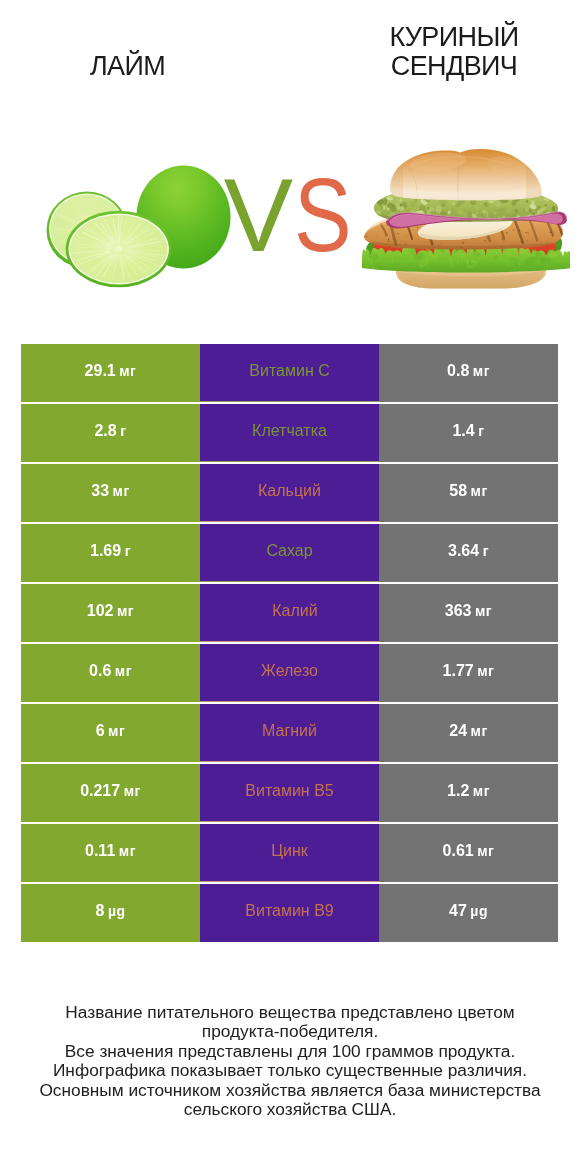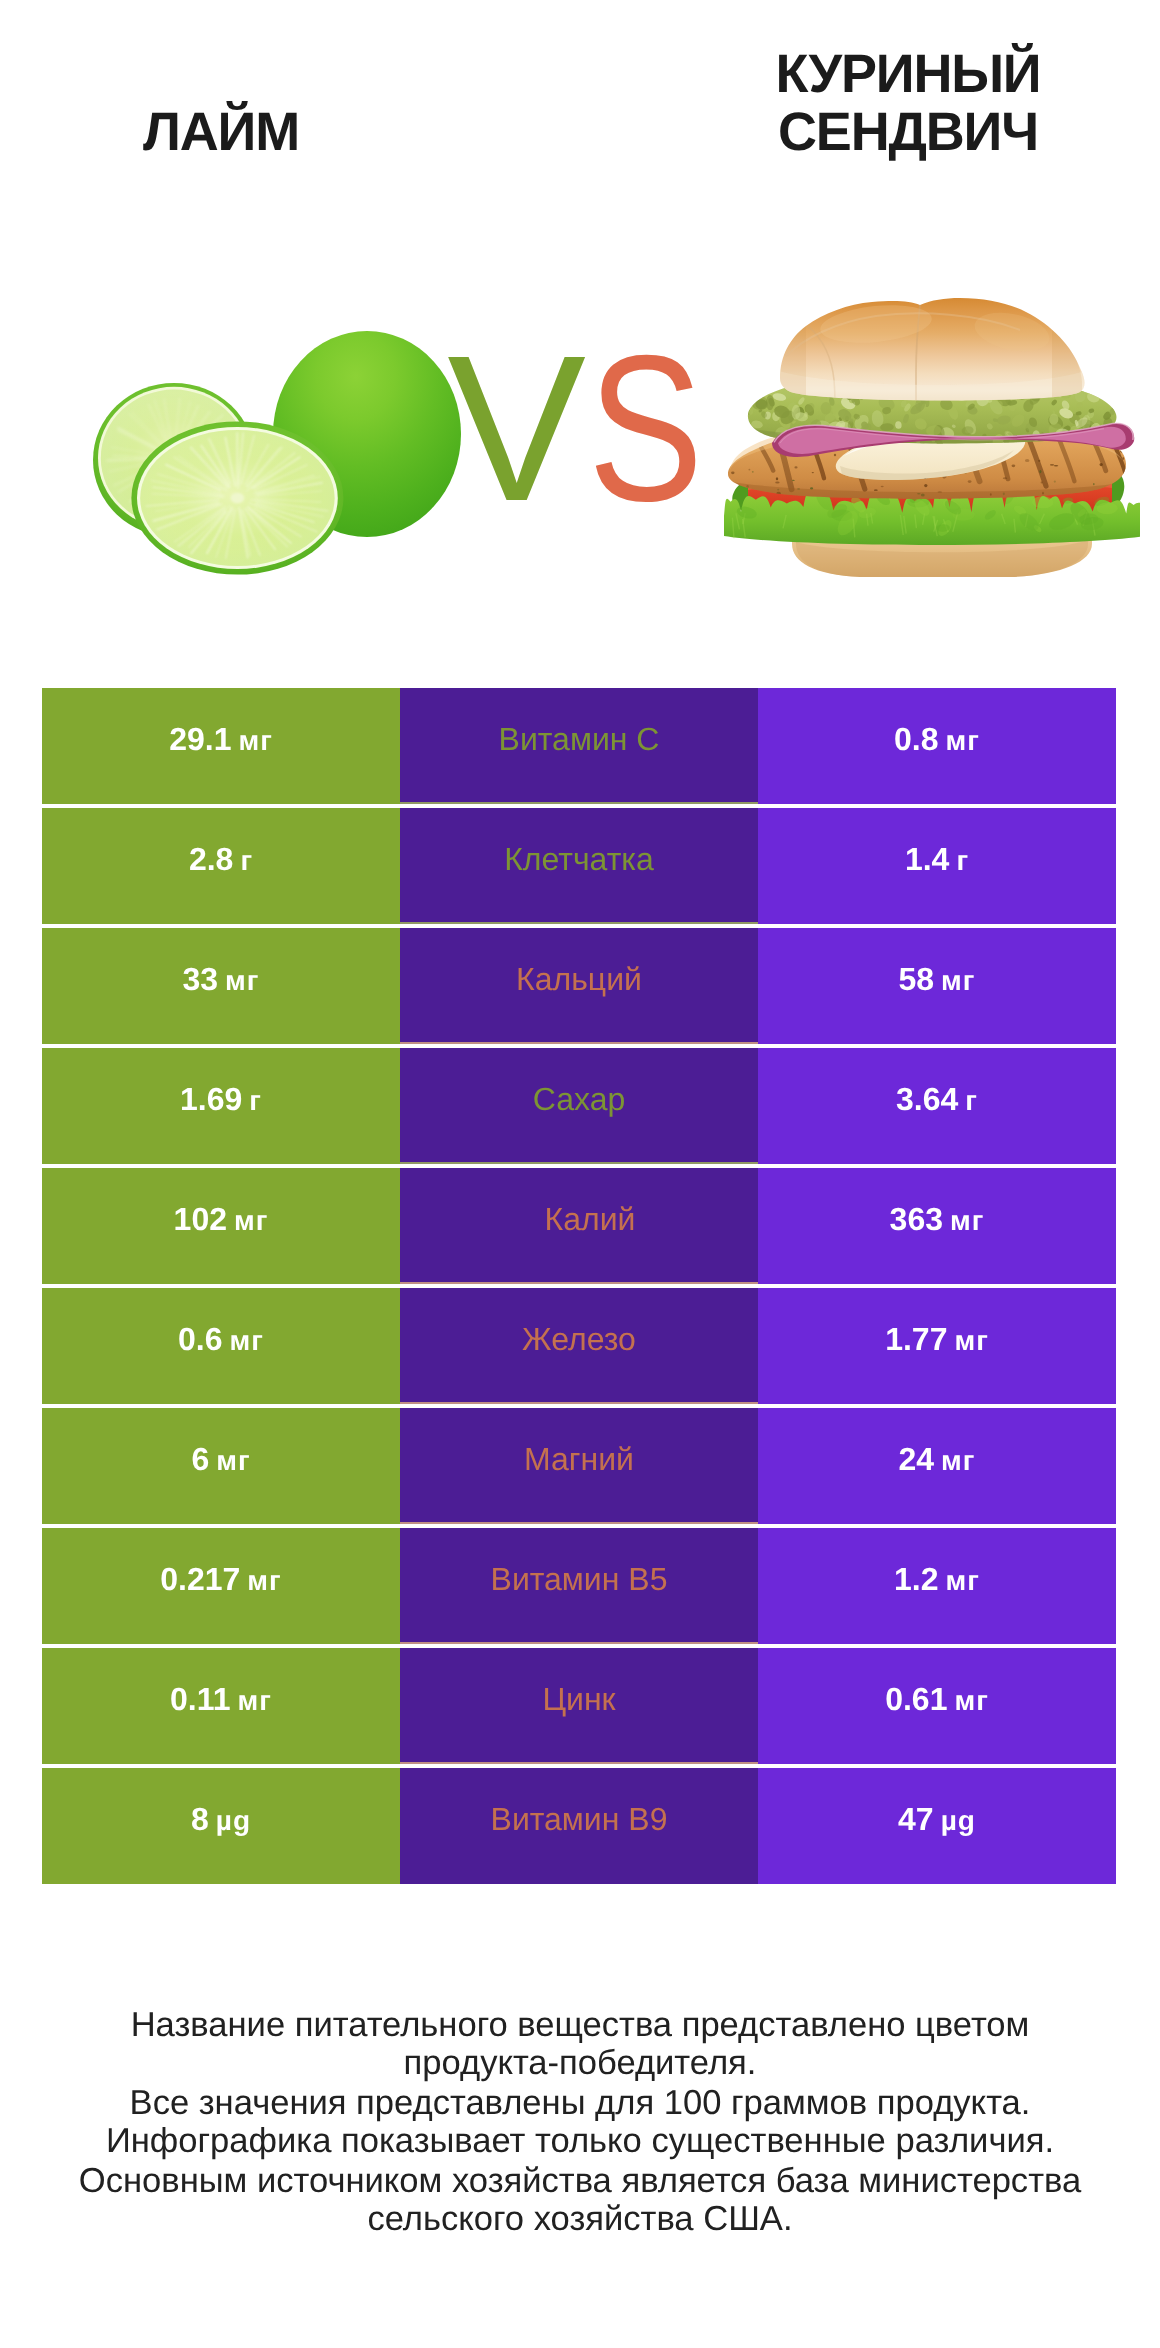--- a/index.html
+++ b/index.html
@@ -1,35 +1,35 @@
 <!DOCTYPE html>
 <html><head>
 <meta charset="utf-8">
 <title>Compare</title>
 <style>
   html,body{margin:0;padding:0;}
   body{width:580px;height:1174px;background:#fff;font-family:"Liberation Sans",sans-serif;overflow:hidden;}
   .page{position:relative;width:580px;height:1174px;}
   .hdr{position:absolute;top:0;left:0;width:580px;height:330px;}
-  .ttl{position:absolute;font-size:27px;color:#1b1b1b;text-align:center;line-height:29px;font-weight:700;letter-spacing:-0.6px;}
-  .ttl-l{left:21px;width:179px;top:52px;}
+  .ttl{position:absolute;font-size:27px;color:#1b1b1b;text-align:center;line-height:29px;font-weight:400;letter-spacing:-0.6px;}
+  .ttl-l{left:38px;width:179px;top:52px;}
   .ttl-r{left:364px;width:180px;top:23px;}
   .limeimg{position:absolute;left:35px;top:150px;}
   .sandimg{position:absolute;left:360px;top:145px;}
   .vs{position:absolute;left:219px;top:163px;width:150px;text-align:center;font-size:104px;line-height:104px;font-weight:400;letter-spacing:1px;}
   .vs-v{color:#7aa22e;}
   .vs-s{color:#e0694a;display:inline-block;transform:scaleX(0.83);transform-origin:left center;}
   .tbl{position:absolute;left:21px;top:344px;width:537px;}
   .row{position:relative;height:58px;margin-bottom:2px;}
   .cell{position:absolute;top:0;height:58px;display:flex;align-items:baseline;justify-content:center;line-height:53px;}
   .cl{left:0;width:179px;background:#82a830;color:#fff;}
   .cm{left:179px;width:179px;background:#4c1d95;}
   .cm:after{content:"";position:absolute;left:0;right:0;bottom:0;height:1px;background:var(--sep);}
   .row:last-child .cm:after{display:none;}
-  .cr{left:358px;width:179px;background:#6d28d9;color:#fff;}
+  .cr{left:358px;width:179px;background:#737373;color:#fff;}
   .val{font-weight:700;font-size:16px;}
   .unit{font-weight:700;font-size:14px;margin-left:3.5px;letter-spacing:0.5px;}
   .lbl{font-size:16px;}
   .note{position:absolute;left:0;top:1003px;width:580px;text-align:center;font-size:17.3px;line-height:19.4px;color:#212121;}
 </style>
 </head>
 <body>
 
 <div class="page">
   <div class="hdr">

